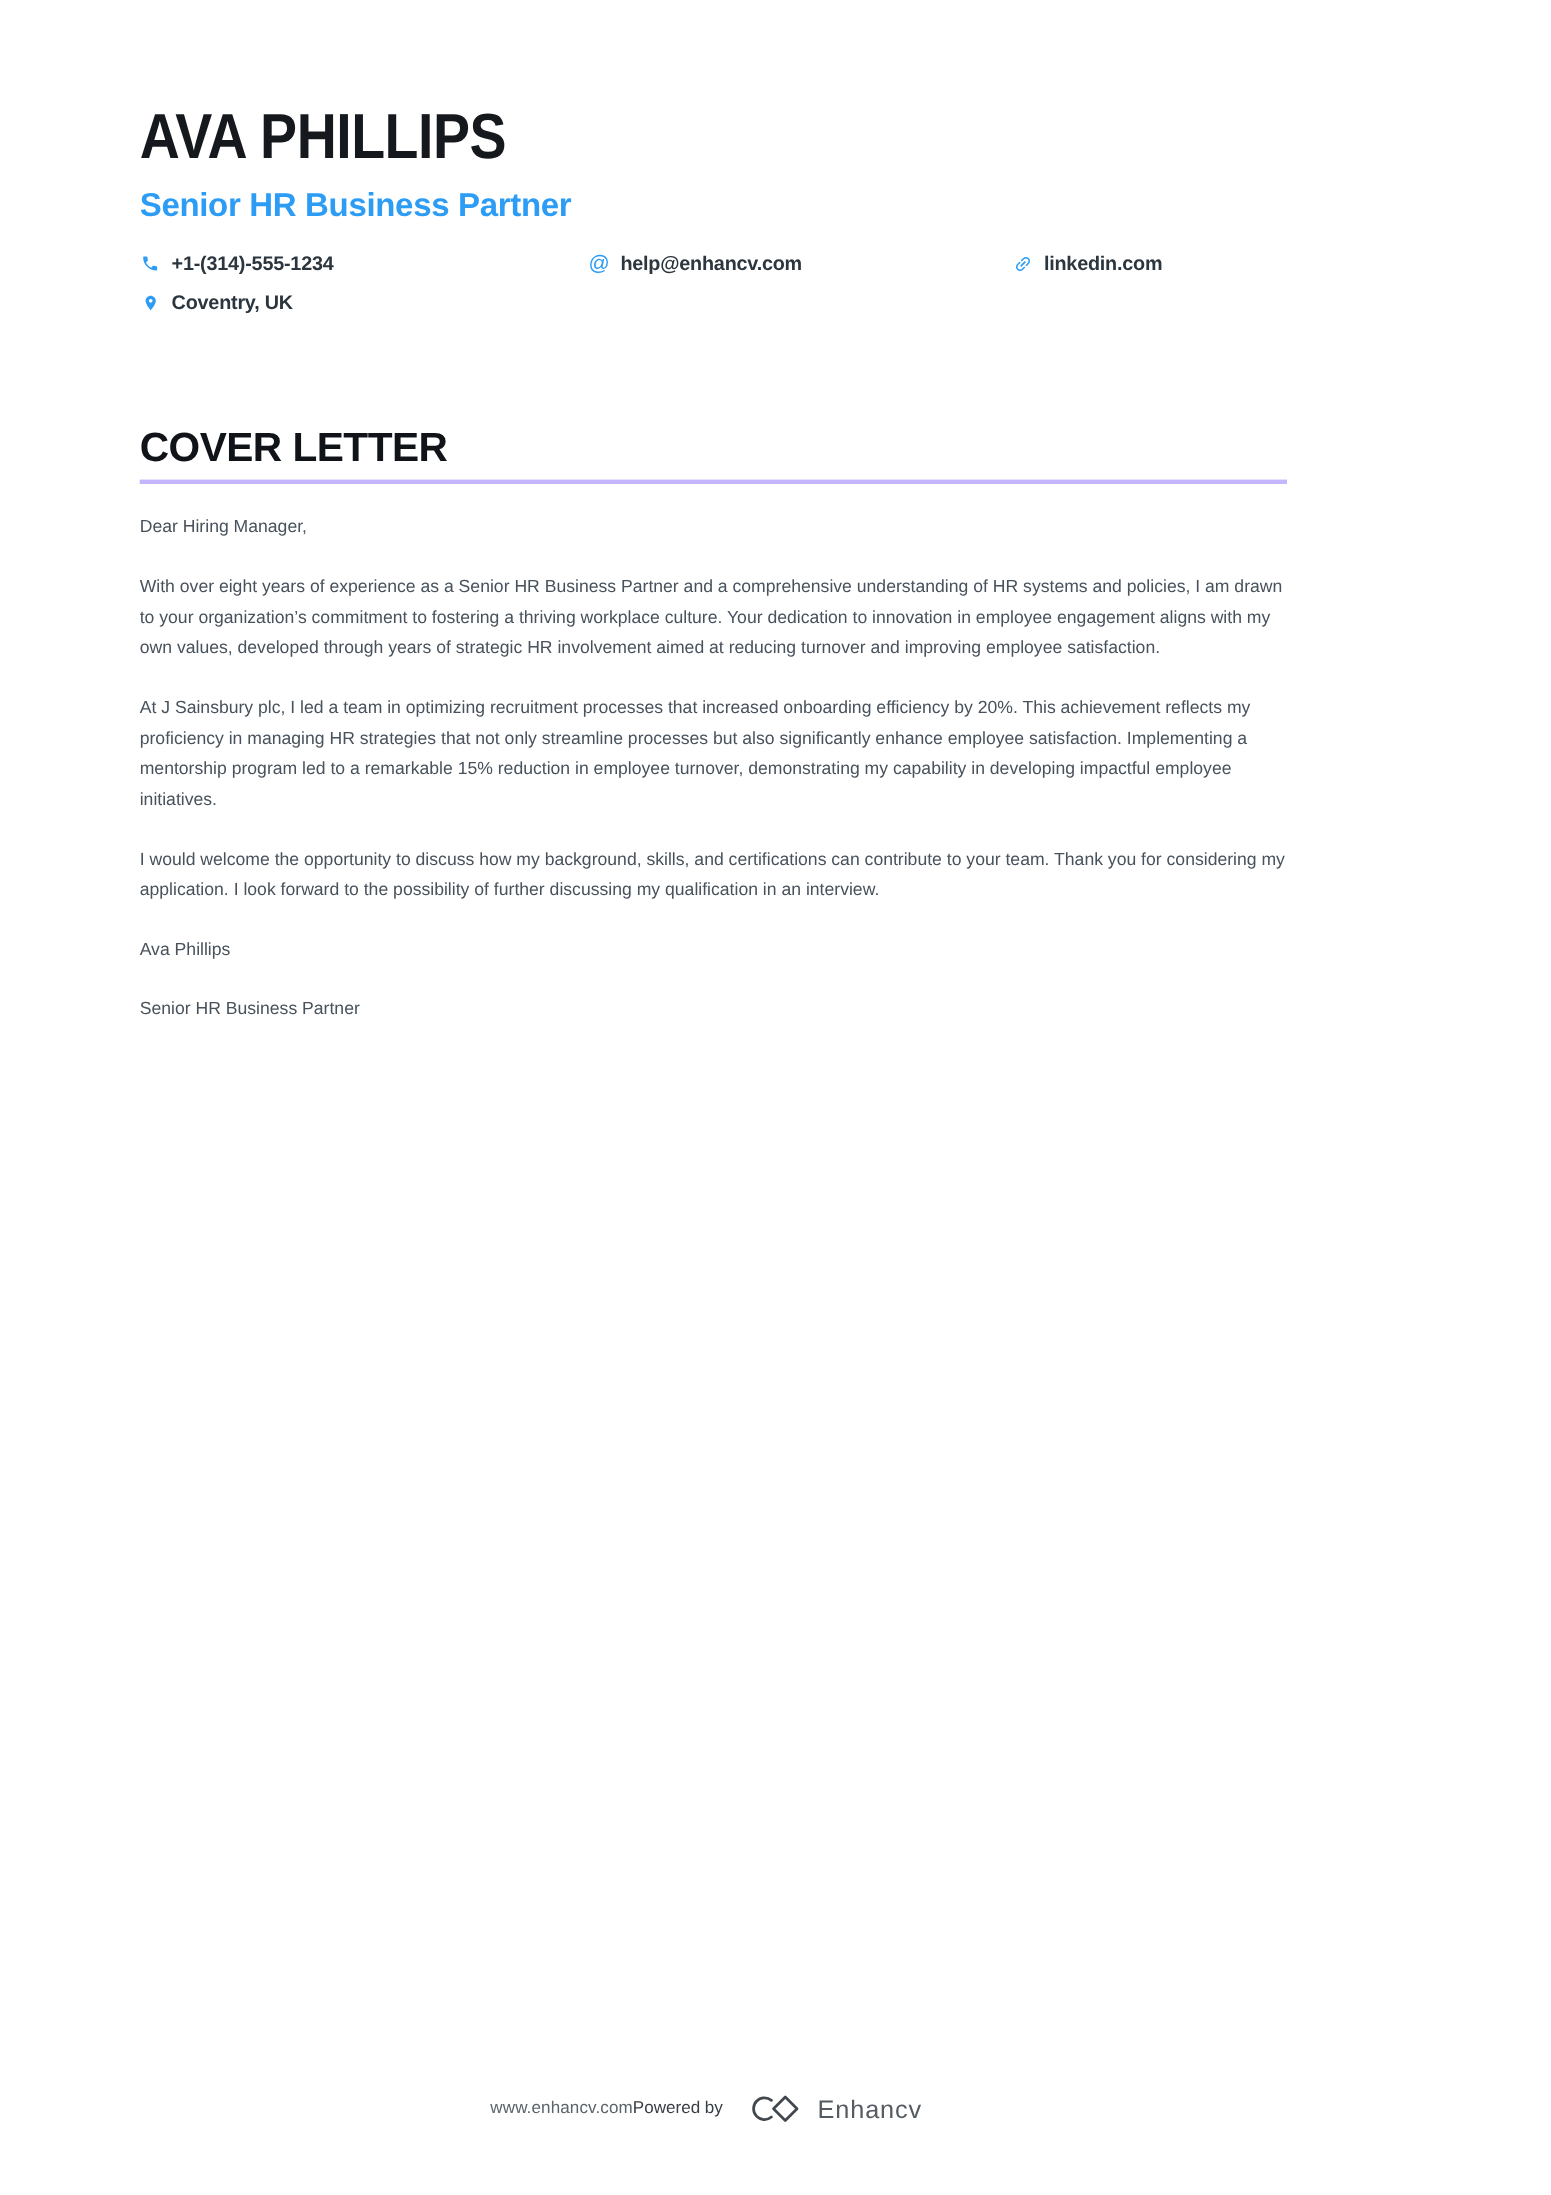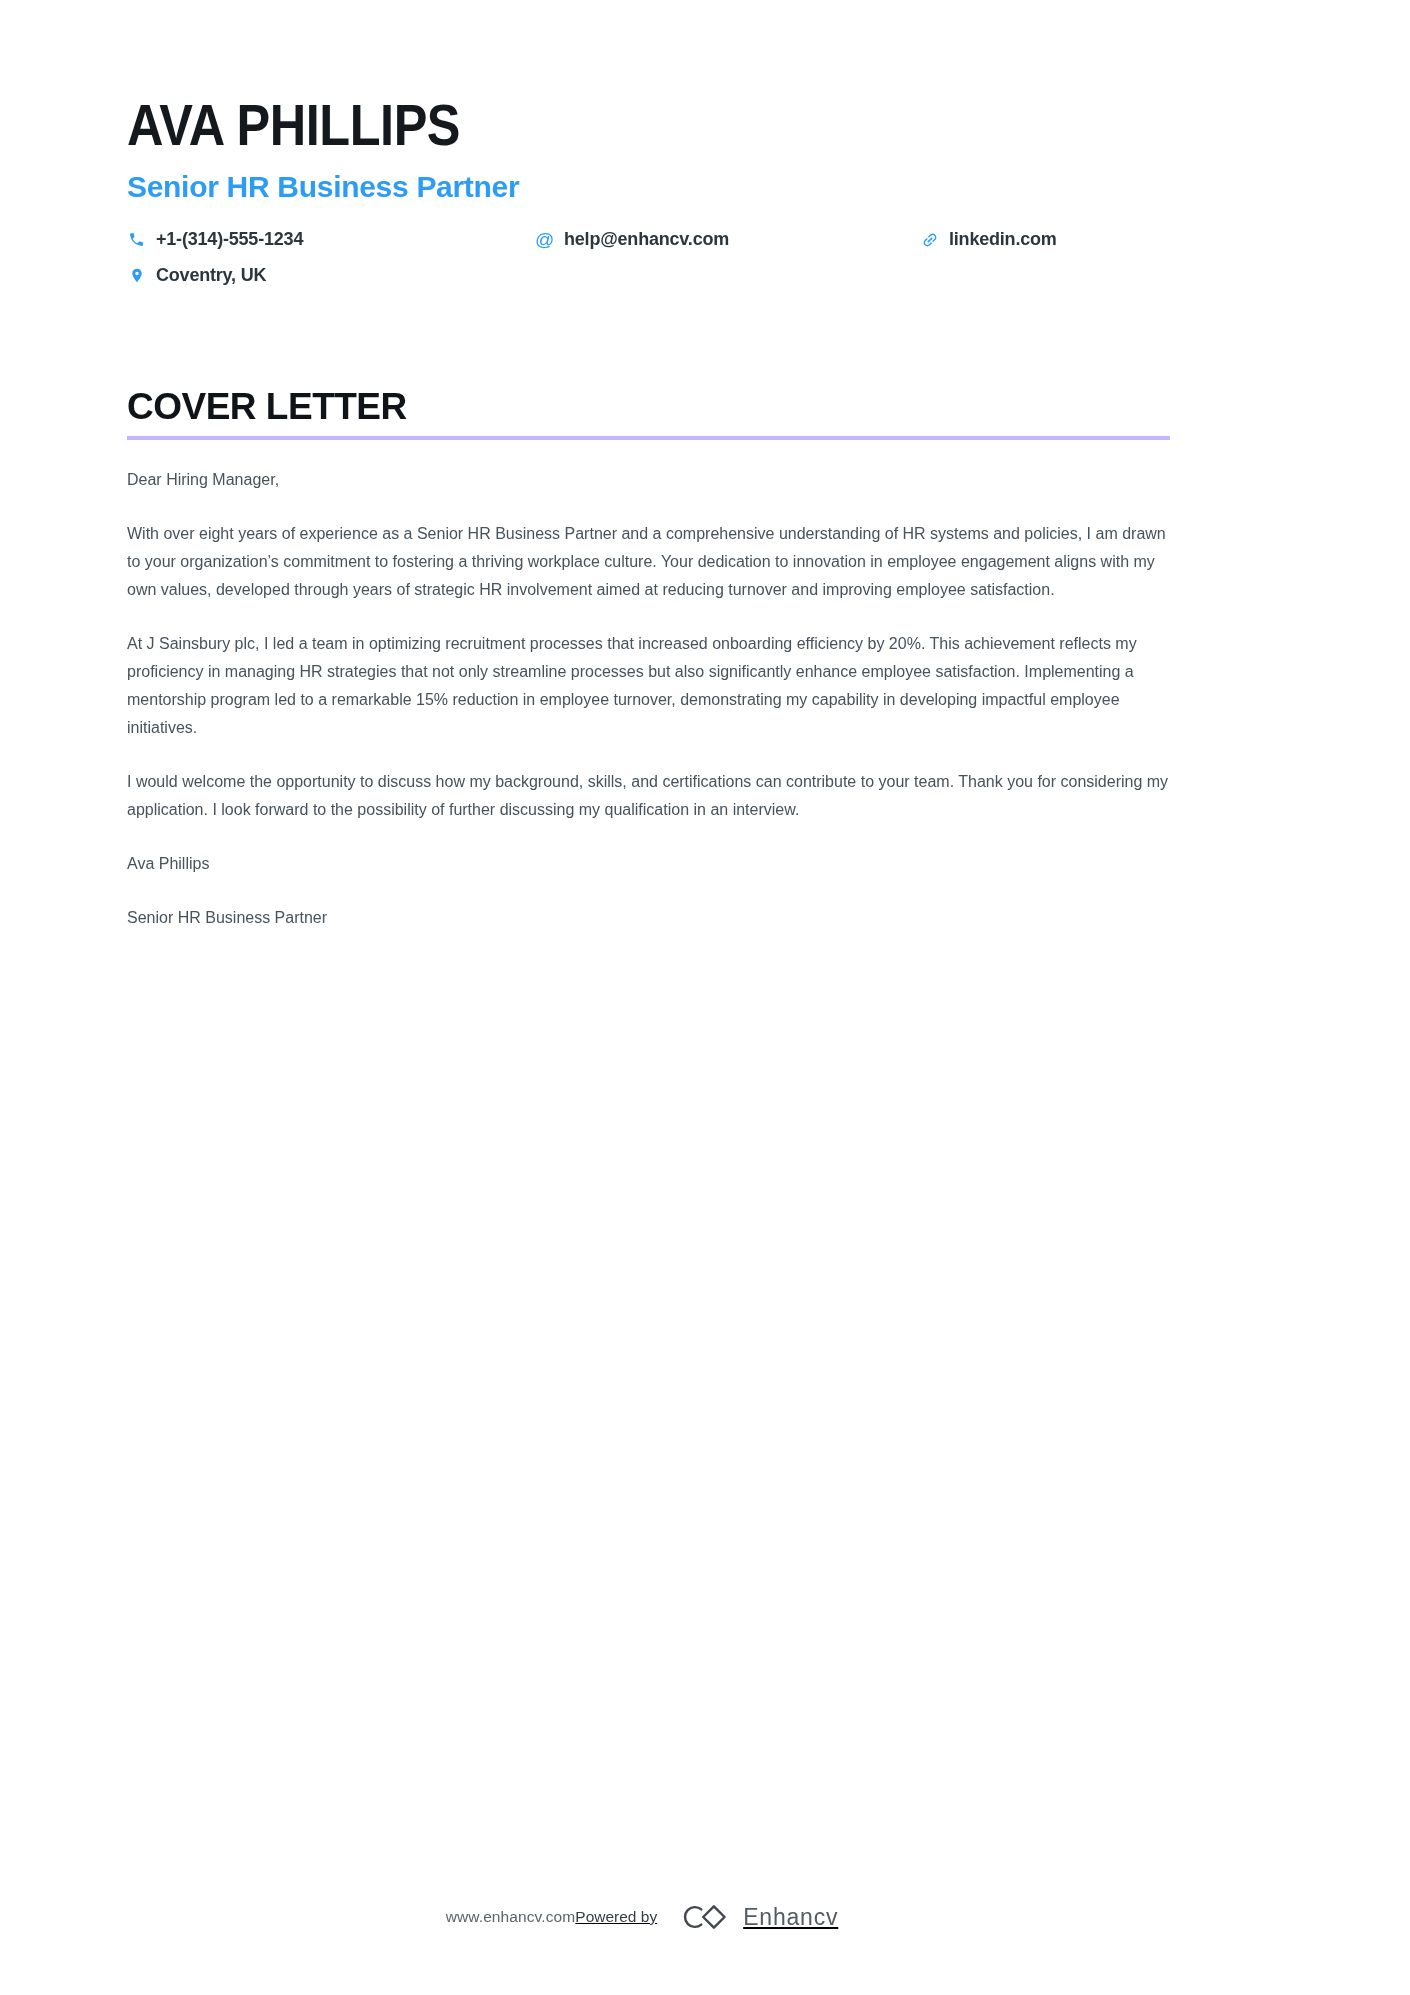--- a/index.html
+++ b/index.html
@@ -89,21 +89,20 @@
     font-size: 15.5px;
     color: #5b636b;
     letter-spacing: 0.1px;
     text-decoration: none;
     cursor: pointer;
   }
   .powered {
     display: flex;
     align-items: center;
     gap: 13px;
-    text-decoration: underline;
   }
   .powered-label { font-size: 15.5px; color: #373d44; }
   .brand-mark { display: inline-flex; margin-left: 8px; }
   .brand-name {
     font-size: 23px;
     color: #555b62;
     letter-spacing: 0.8px;
     font-weight: 400;
   }
 </style>

